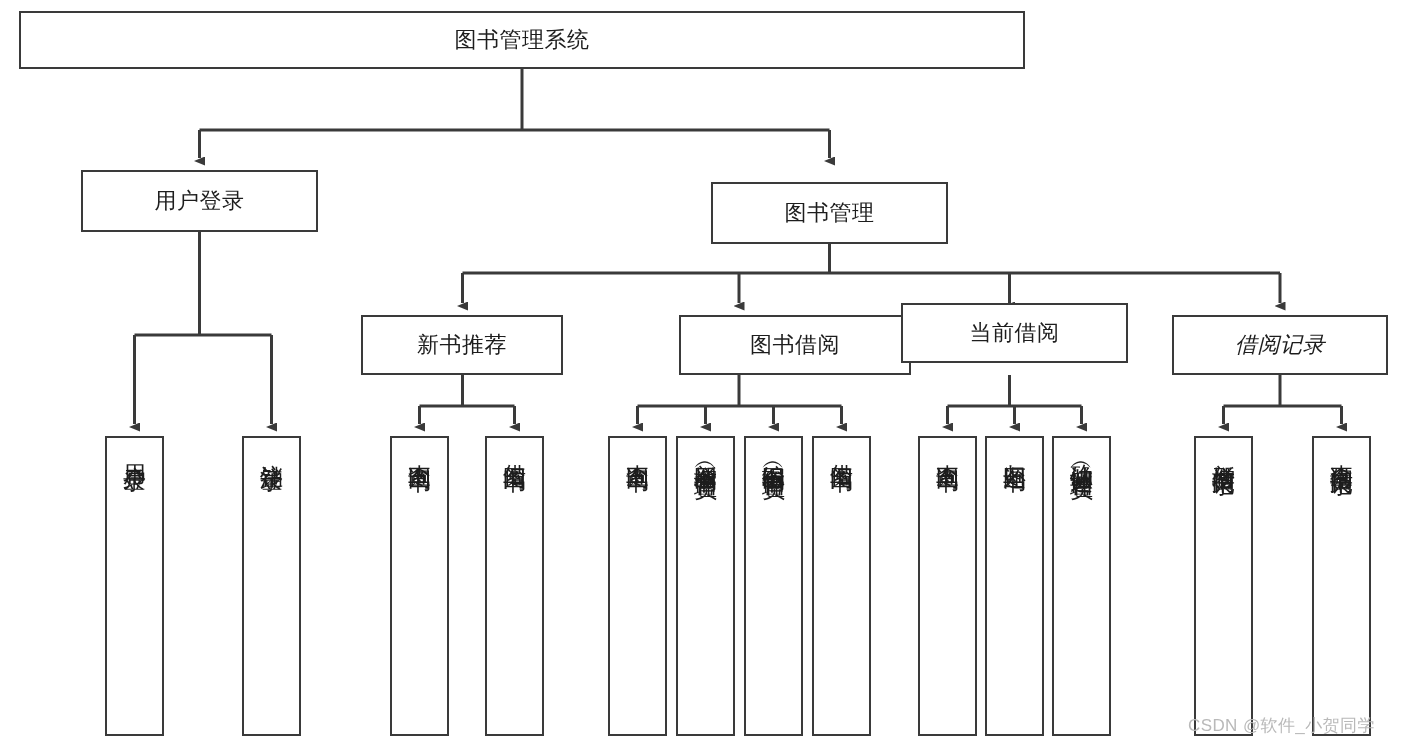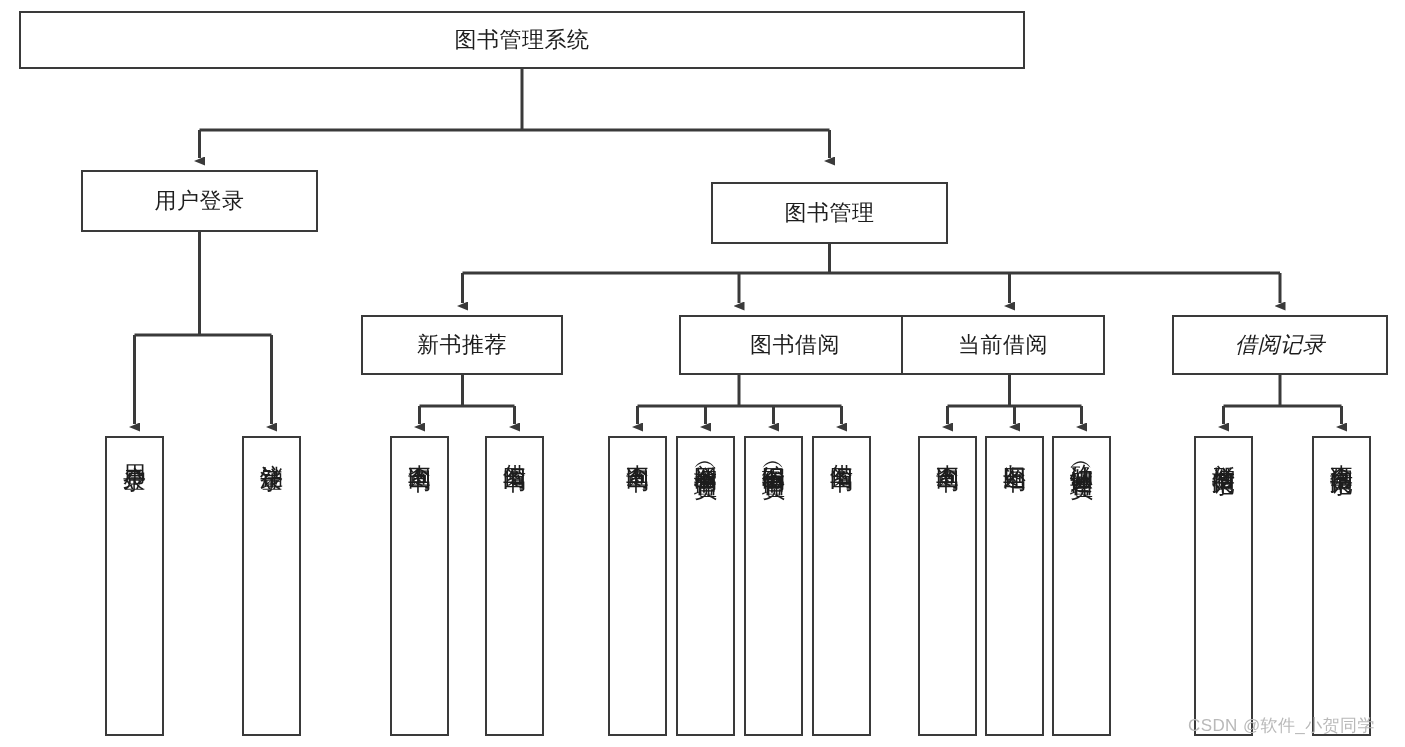--- a/index.html
+++ b/index.html
@@ -127,21 +127,21 @@
       </div>
       <div class="node horizontal" style="left: 711px; top: 170px; width: 237px; height: 62px; margin-top: 12px;">
         <span class="label">图书管理</span>
       </div>
       <div class="node horizontal" style="left: 361px; top: 315px; width: 202px; height: 60px;">
         <span class="label">新书推荐</span>
       </div>
       <div class="node horizontal" style="left: 633px; top: 315px; width: 232px; height: 60px; margin-left: 46px;">
         <span class="label">图书借阅</span>
       </div>
-      <div class="node horizontal" style="left: 901px; top: 315px; width: 204px; height: 60px;">
+      <div class="node horizontal" style="left: 901px; top: 303px; width: 227px; height: 60px;">
         <span class="label">当前借阅</span>
       </div>
       <div class="node horizontal" style="left: 1172px; top: 315px; width: 216px; height: 60px; font-style: italic;">
         <span class="label">借阅记录</span>
       </div>
       <div class="node vertical" style="left: 105px; top: 436px; width: 59px; height: 300px;">
         <span class="label">用户登录</span>
       </div>
       <div class="node vertical" style="left: 242px; top: 436px; width: 59px; height: 300px;">
         <span class="label">注销登录</span>

